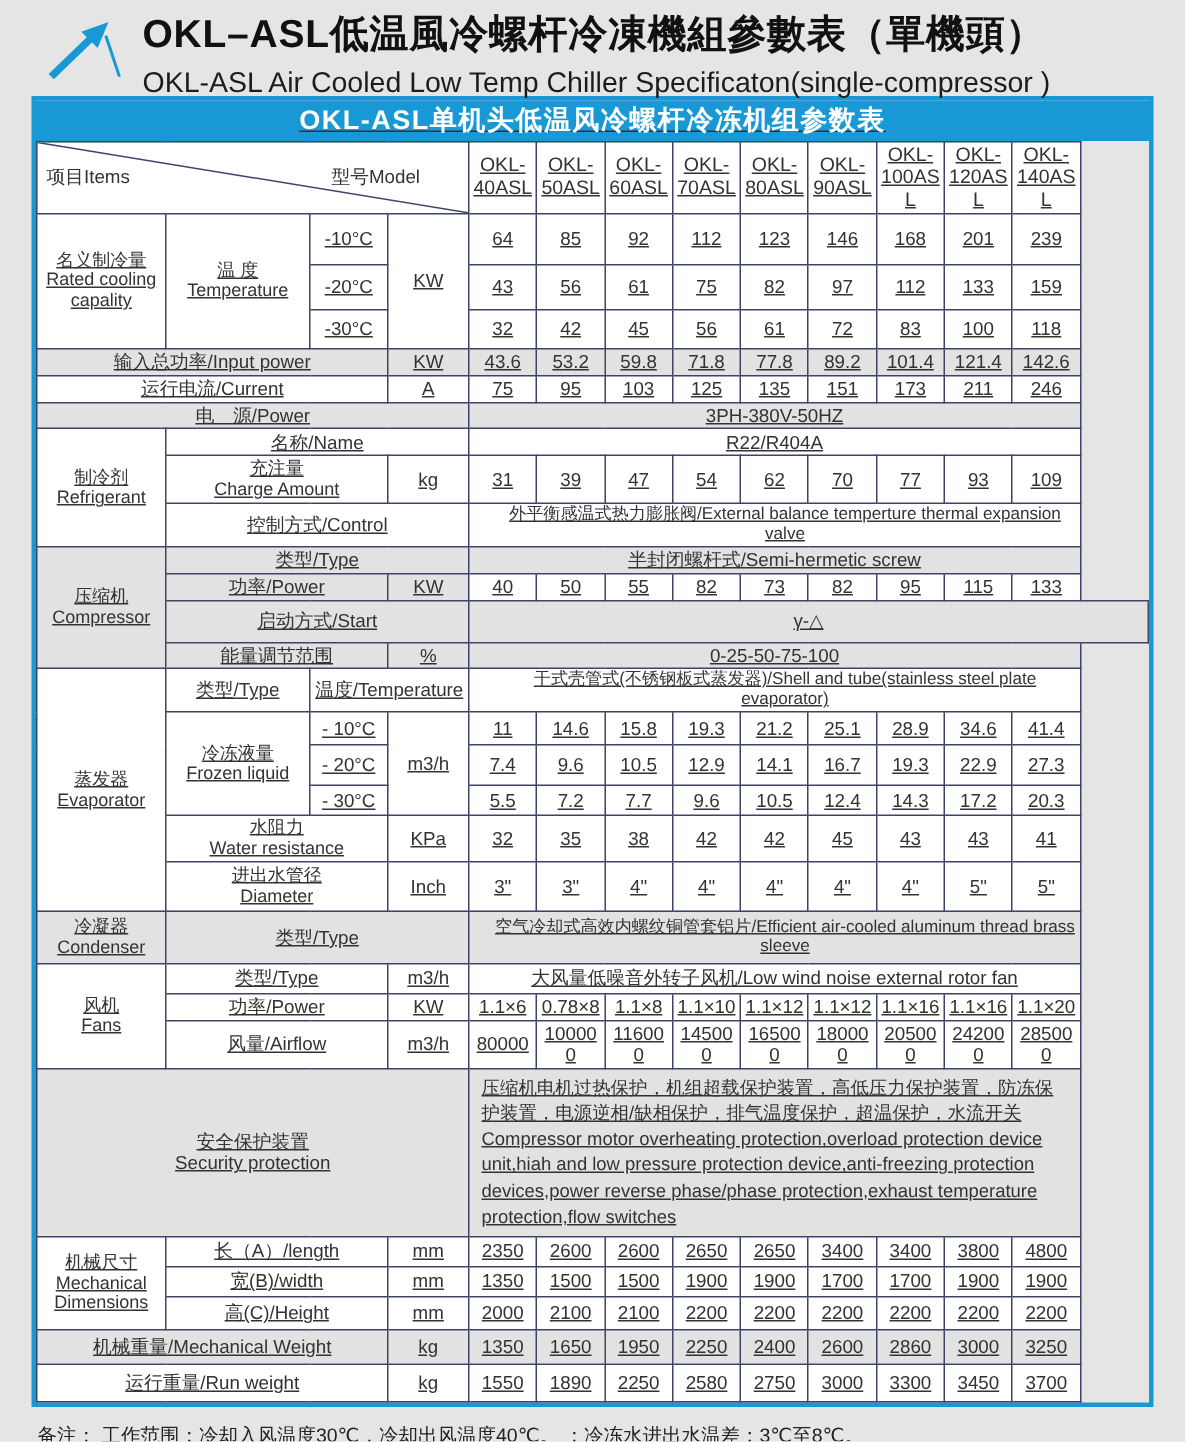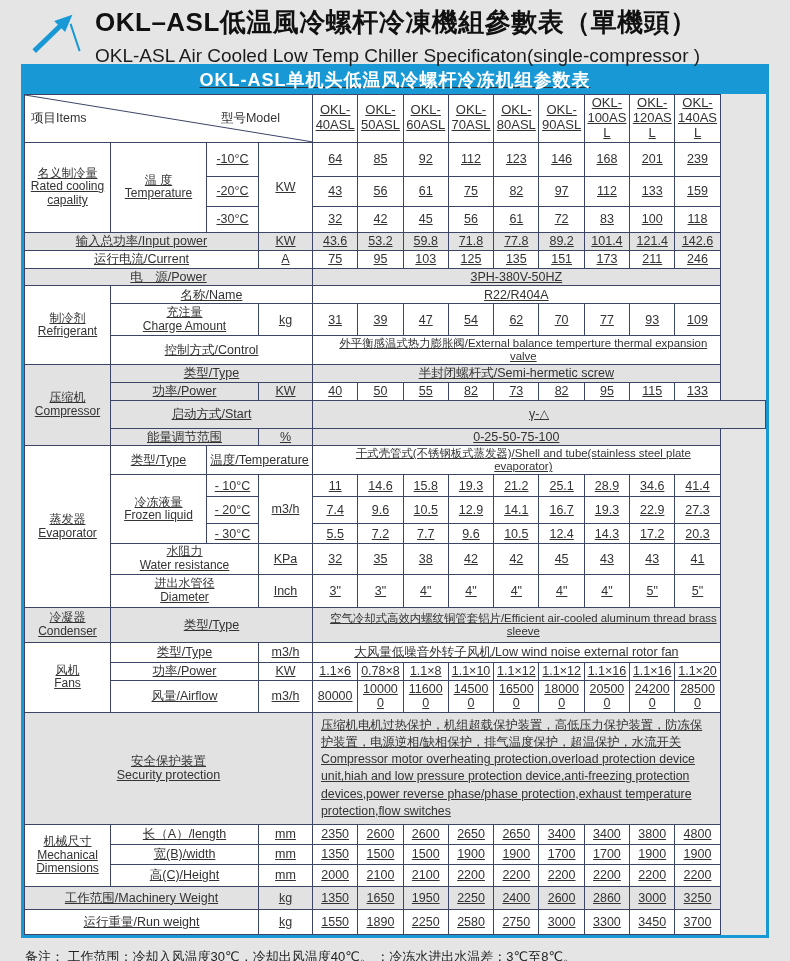--- a/index.html
+++ b/index.html
@@ -415,21 +415,21 @@
             <td>2100</td>
             <td>2200</td>
             <td>2200</td>
             <td>2200</td>
             <td>2200</td>
             <td>2200</td>
             <td>2200</td>
           </tr>
 
         <tr class="gray-vals" style="height:23px">
-          <td colspan="3" class="g">工作范围/Machinery Weight</td>
+          <td colspan="3" class="g">机械重量/Mechanical Weight</td>
           <td class="g">kg</td>
         <td>1350</td>
             <td>1650</td>
             <td>1950</td>
             <td>2250</td>
             <td>2400</td>
             <td>2600</td>
             <td>2860</td>
             <td>3000</td>
             <td>3250</td>

